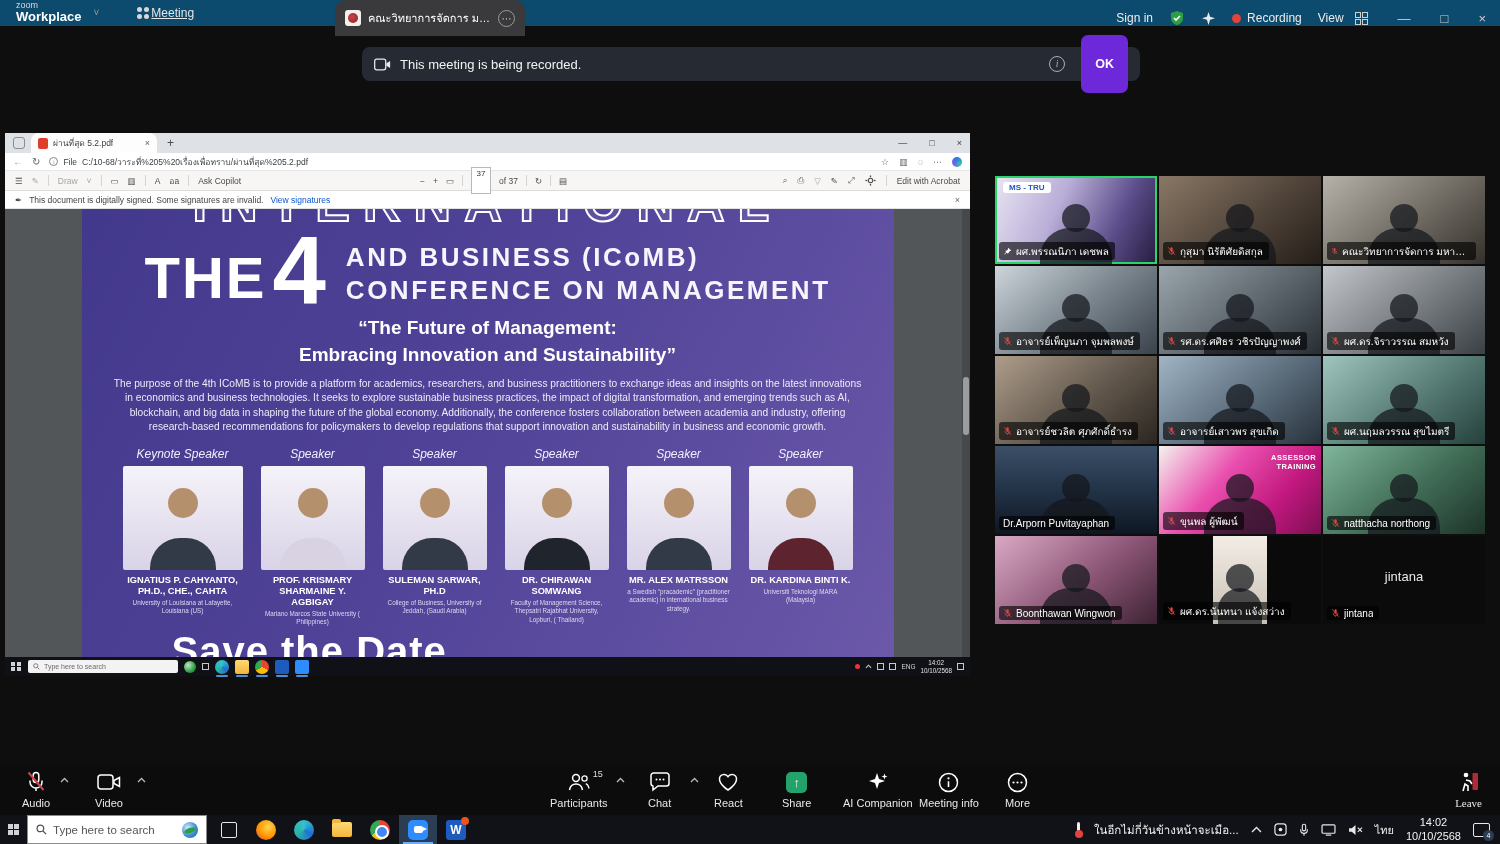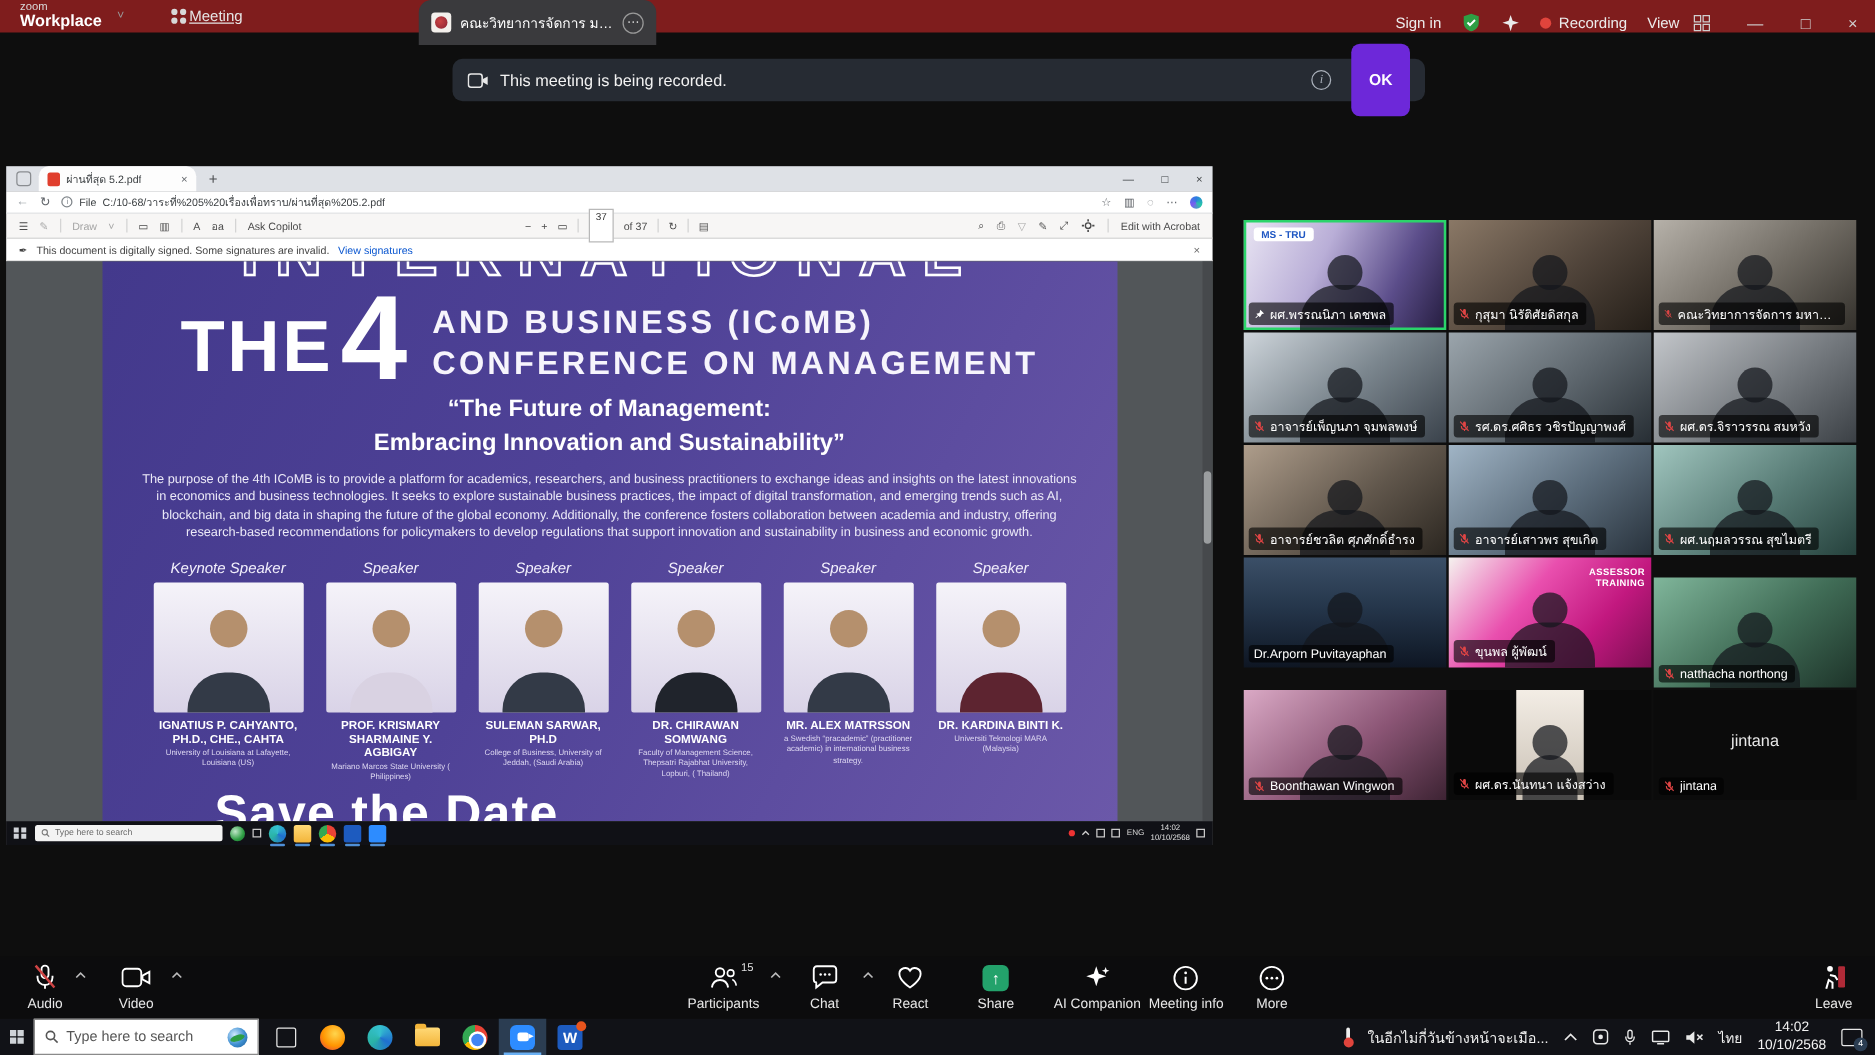--- a/index.html
+++ b/index.html
@@ -1,21 +1,21 @@
 <!DOCTYPE html>
 <html><head>
 <meta charset="utf-8">
 <style>
   * { margin:0; padding:0; box-sizing:border-box; }
   html,body { width:1500px; height:844px; }
   body { position:relative; background:#0e0e0e; font-family:"Liberation Sans", sans-serif; overflow:hidden; color:#e8e8e8; }
   svg { display:block; }
 
   
-  .titlebar { position:absolute; left:0; top:0; width:1500px; height:26px; background:#7f1d1d; display:flex; align-items:center; }
+  .titlebar { position:absolute; left:0; top:0; width:1500px; height:26px; background:#0c4a6e; display:flex; align-items:center; }
   .logo { display:flex; align-items:center; gap:8px; margin-left:16px; }
   .logo .l1 { font-size:9px; color:#d9d9d9; line-height:1; }
   .logo .l2 { font-size:13px; font-weight:bold; color:#fff; line-height:1.1; }
   .logo-chev { color:#9a9a9a; font-size:10px; margin-left:4px; }
   .tb-tab { display:flex; align-items:center; gap:2px; margin-left:38px; color:#e6e6e6; font-size:12px;text-decoration:underline; }
   .ppl-ico { display:grid; grid-template-columns:5px 5px; grid-gap:2px; }
   .ppl-ico i { width:5px; height:5px; border-radius:50%; background:#d8d8d8; }
   .shared-tab { position:absolute; left:335px; top:0; height:36px; width:190px; background:#3a3a3d; border-radius:10px 10px 0 0; display:flex; align-items:center; gap:7px; padding:0 10px; }
   .shared-tab .favicon { width:16px; height:16px; border-radius:3px; background:#f4f0ec; position:relative; flex:0 0 16px;}
   .shared-tab .favicon::after{ content:""; position:absolute; left:3px; top:3px; width:10px; height:10px; border-radius:50%; background:radial-gradient(circle at 40% 40%, #c44, #823); }
@@ -123,21 +123,21 @@
   .v2 { background:linear-gradient(140deg,#8a7866,#50443a 55%,#241e18); }
   .v3 { background:linear-gradient(140deg,#b6b1a9,#6f6a62 55%,#34312c); }
   .v4 { background:linear-gradient(140deg,#ced5db,#7c878f 50%,#3a424b); }
   .v5 { background:linear-gradient(140deg,#9ba5ac,#5c656c 55%,#272e34); }
   .v6 { background:linear-gradient(140deg,#c3c6ca,#777c81 55%,#3b4045); }
   .v7 { background:linear-gradient(140deg,#ae9d8b,#61574c 55%,#2b2620); }
   .v8 { background:linear-gradient(140deg,#a0b4c5,#5b6c7b 55%,#28323c); }
   .v9 { background:linear-gradient(140deg,#a0c5be,#577b75 55%,#25413c); }
   .v10 { background:linear-gradient(180deg,#3b4f67 0%,#25364b 45%,#0e1623 100%); }
   .v11 { background:linear-gradient(130deg,#f5f2ef 0%,#e94fae 38%,#c2187f 70%,#7c0f52 100%); }
-  .v12 { background:linear-gradient(140deg,#80b69b,#406c56 55%,#1d3329);margin-top:16px; }
+  .v12 { background:linear-gradient(140deg,#80b69b,#406c56 55%,#1d3329); }
   .v13 { background:linear-gradient(140deg,#daa9c5,#8b5575 55%,#3d2333); }
   .v14 { background:#0a0a0a; }
   .v15 { background:#0b0b0b; }
 
   
   .ztoolbar { position:absolute; left:0; top:765px; width:1500px; height:50px; background:#0c0c0d; }
   .tbtn { position:absolute; top:6px; display:flex; flex-direction:column; align-items:center; gap:4px; color:#e8e8e8; font-size:11px; }
   .tbtn .icon { height:22px; display:flex; align-items:center; justify-content:center; }
   .chev { position:absolute; top:12px; }
   .badge15 { position:absolute; font-size:9px; color:#dfdfdf; }
@@ -729,21 +729,21 @@
       <svg width="21" height="21" viewBox="0 0 21 21">
           <circle cx="10.5" cy="10.5" r="9" fill="none" stroke="#fff" stroke-width="1.5"></circle>
           <circle cx="6.5" cy="10.5" r="1.1" fill="#fff"></circle>
           <circle cx="10.5" cy="10.5" r="1.1" fill="#fff"></circle>
           <circle cx="14.5" cy="10.5" r="1.1" fill="#fff"></circle>
         </svg>
     </div>
     <span>More</span>
   </div>
 
-  <div class="tbtn" style="right:18px;">
+  <div class="tbtn" style="right:18px;font-family:Liberation Serif, serif;">
     <div class="icon">
       <svg width="20" height="22" viewBox="0 0 20 22">
           <circle cx="7" cy="4" r="2.3" fill="#fff"></circle>
           <path d="M4 20l2-7 3 2v5" fill="none" stroke="#fff" stroke-width="1.6"></path>
           <path d="M7 9l4 1 2 3" fill="none" stroke="#fff" stroke-width="1.6"></path>
           <rect x="13.5" y="2" width="5.5" height="17" rx="1" fill="#b02a37"></rect>
         </svg>
     </div>
     <span>Leave</span>
   </div>

